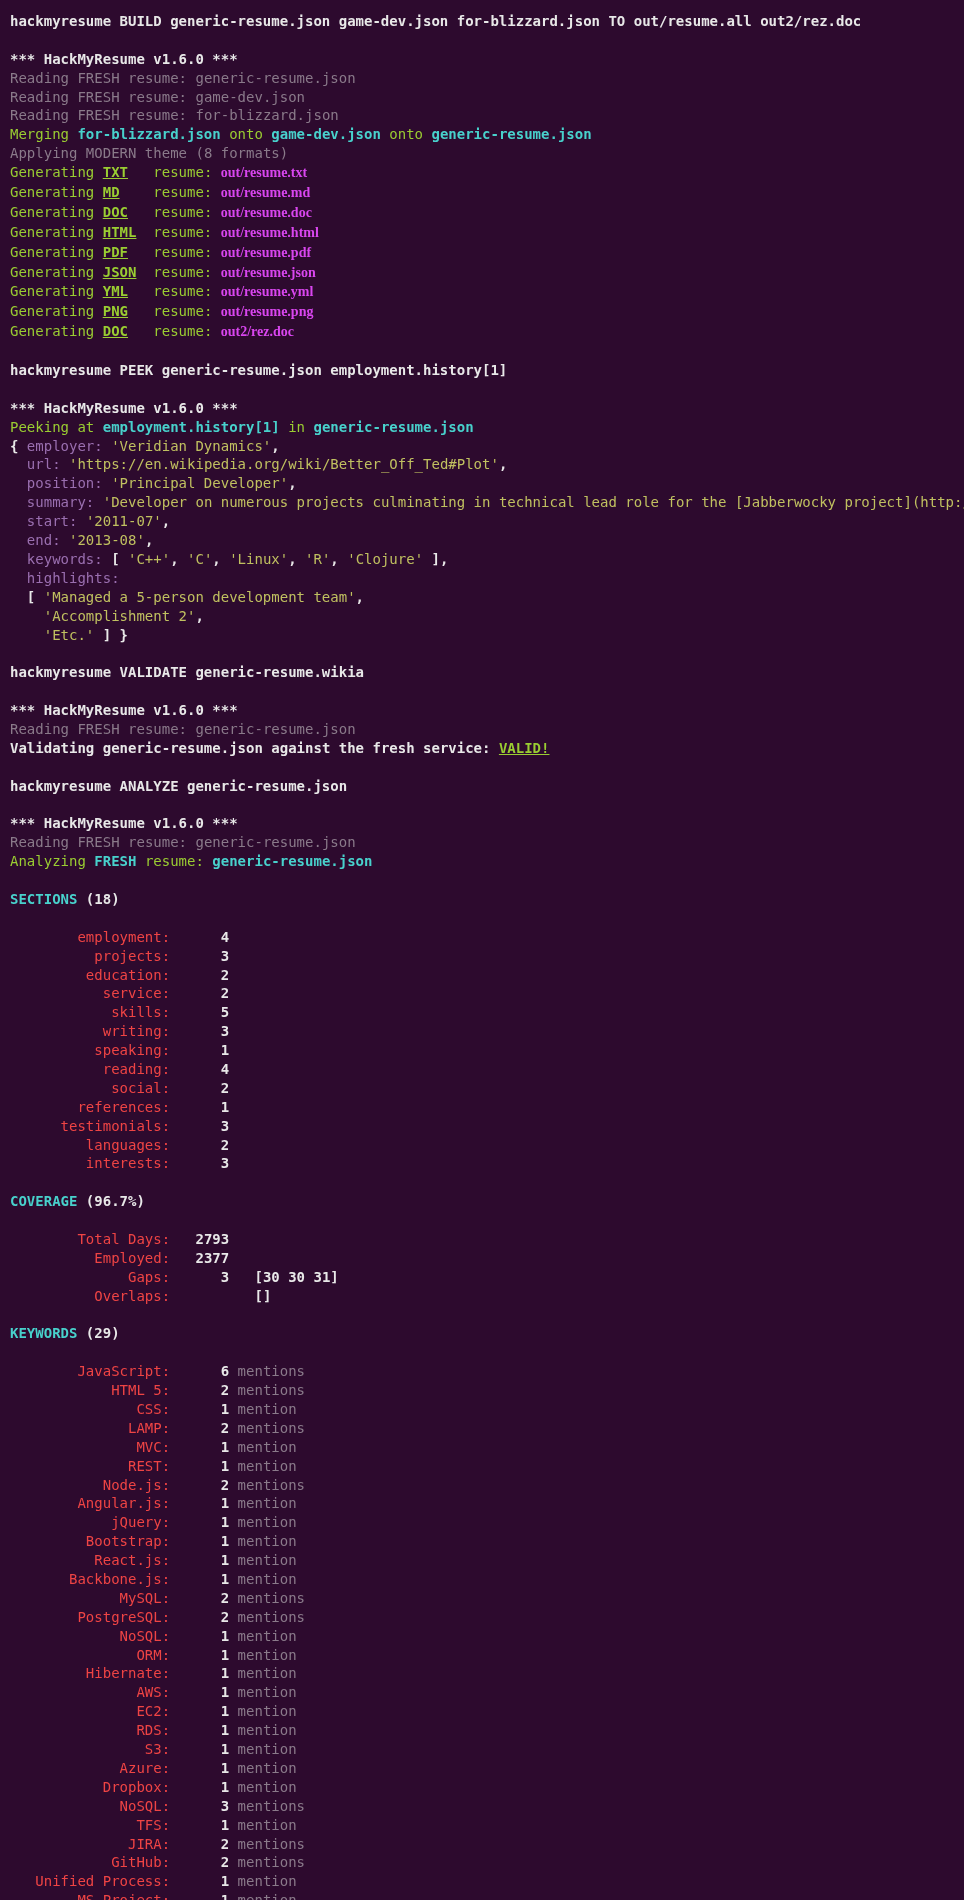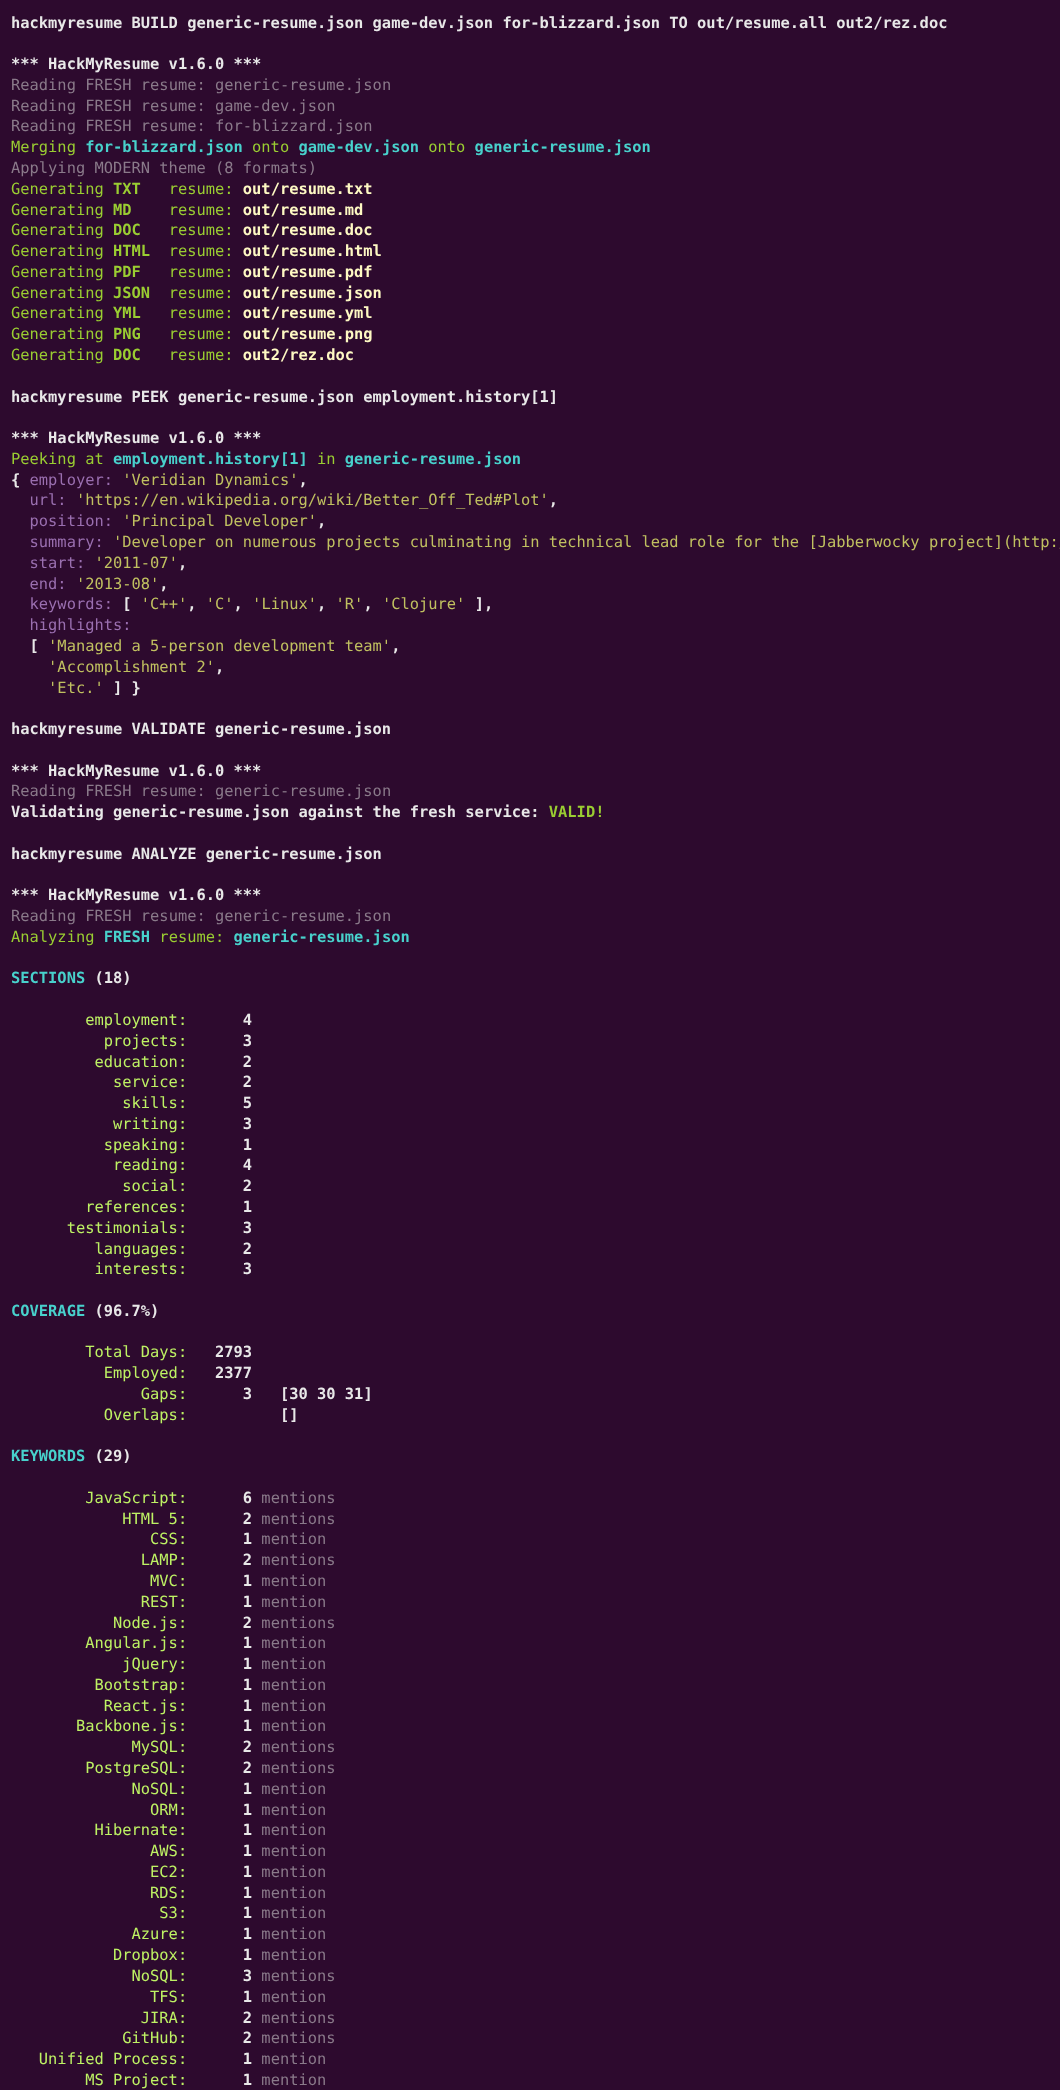--- a/index.html
+++ b/index.html
@@ -1,23 +1,23 @@
 <!DOCTYPE html>
 <html><head>
 <meta charset="utf-8">
 <style>
   html,body{margin:0;padding:0;background:#2d0a2e;color:#ccc;font-family:"DejaVu Sans Mono","Menlo","Consolas",monospace;font-size:14px;line-height:1.35;}
   #term{padding:12px 10px 24px 10px;white-space:pre;}
   .wht{color:#e8e8e8;font-weight:bold;}
   .gry{color:#8a7a8a;margin-top:29px;}
   .grn{color:#9acd32;}
-  .grnb{color:#9acd32;font-weight:bold;}
-  .cyn{color:#bef264;}
+  .grnb{color:#9acd32;font-weight:bold;text-decoration:underline;}
+  .cyn{color:#ef4444;}
   .cynb{color:#48d1cc;font-weight:bold;}
-  .mag{color:#fef9c3;font-weight:bold;}
+  .mag{color:#d946ef;font-weight:bold;font-family:Liberation Serif, serif;}
   .yel{color:#c0c060;}
   .pur{color:#9a6fb0;margin-top:48px;}
 </style>
 </head>
 <body>
 
 <div id="term"><span class="wht">hackmyresume BUILD generic-resume.json game-dev.json for-blizzard.json TO out/resume.all out2/rez.doc</span>
 
 <span class="wht">*** HackMyResume v1.6.0 ***</span>
 <span class="gry">Reading </span><span class="gry">FRESH</span><span class="gry"> resume: </span><span class="gry">generic-resume.json</span>
@@ -44,21 +44,21 @@
   <span class="pur">position:</span> <span class="yel">'Principal Developer'</span><span class="wht">,</span>
   <span class="pur">summary:</span> <span class="yel">'Developer on numerous projects culminating in technical lead role for the [Jabberwocky project](http://betteroffted.wikia.com/wiki/Jabberwocky) and promotion to principal developer.'</span>
   <span class="pur">start:</span> <span class="yel">'2011-07'</span><span class="wht">,</span>
   <span class="pur">end:</span> <span class="yel">'2013-08'</span><span class="wht">,</span>
   <span class="pur">keywords:</span> <span class="wht">[ </span><span class="yel">'C++'</span><span class="wht">, </span><span class="yel">'C'</span><span class="wht">, </span><span class="yel">'Linux'</span><span class="wht">, </span><span class="yel">'R'</span><span class="wht">, </span><span class="yel">'Clojure'</span><span class="wht"> ],</span>
   <span class="pur">highlights:</span>
   <span class="wht">[ </span><span class="yel">'Managed a 5-person development team'</span><span class="wht">,</span>
     <span class="yel">'Accomplishment 2'</span><span class="wht">,</span>
     <span class="yel">'Etc.'</span><span class="wht"> ] }</span>
 
-<span class="wht">hackmyresume VALIDATE generic-resume.json</span>
+<span class="wht">hackmyresume VALIDATE generic-resume.wikia</span>
 
 <span class="wht">*** HackMyResume v1.6.0 ***</span>
 <span class="gry">Reading </span><span class="gry">FRESH</span><span class="gry"> resume: </span><span class="gry">generic-resume.json</span>
 <span class="wht">Validating </span><span class="wht">generic-resume.json</span><span class="wht"> against the </span><span class="wht">fresh</span><span class="wht"> service: </span><span class="grnb">VALID!</span>
 
 <span class="wht">hackmyresume ANALYZE generic-resume.json</span>
 
 <span class="wht">*** HackMyResume v1.6.0 ***</span>
 <span class="gry">Reading </span><span class="gry">FRESH</span><span class="gry"> resume: </span><span class="gry">generic-resume.json</span>
 <span class="grn">Analyzing </span><span class="cynb">FRESH</span><span class="grn"> resume: </span><span class="cynb">generic-resume.json</span>

